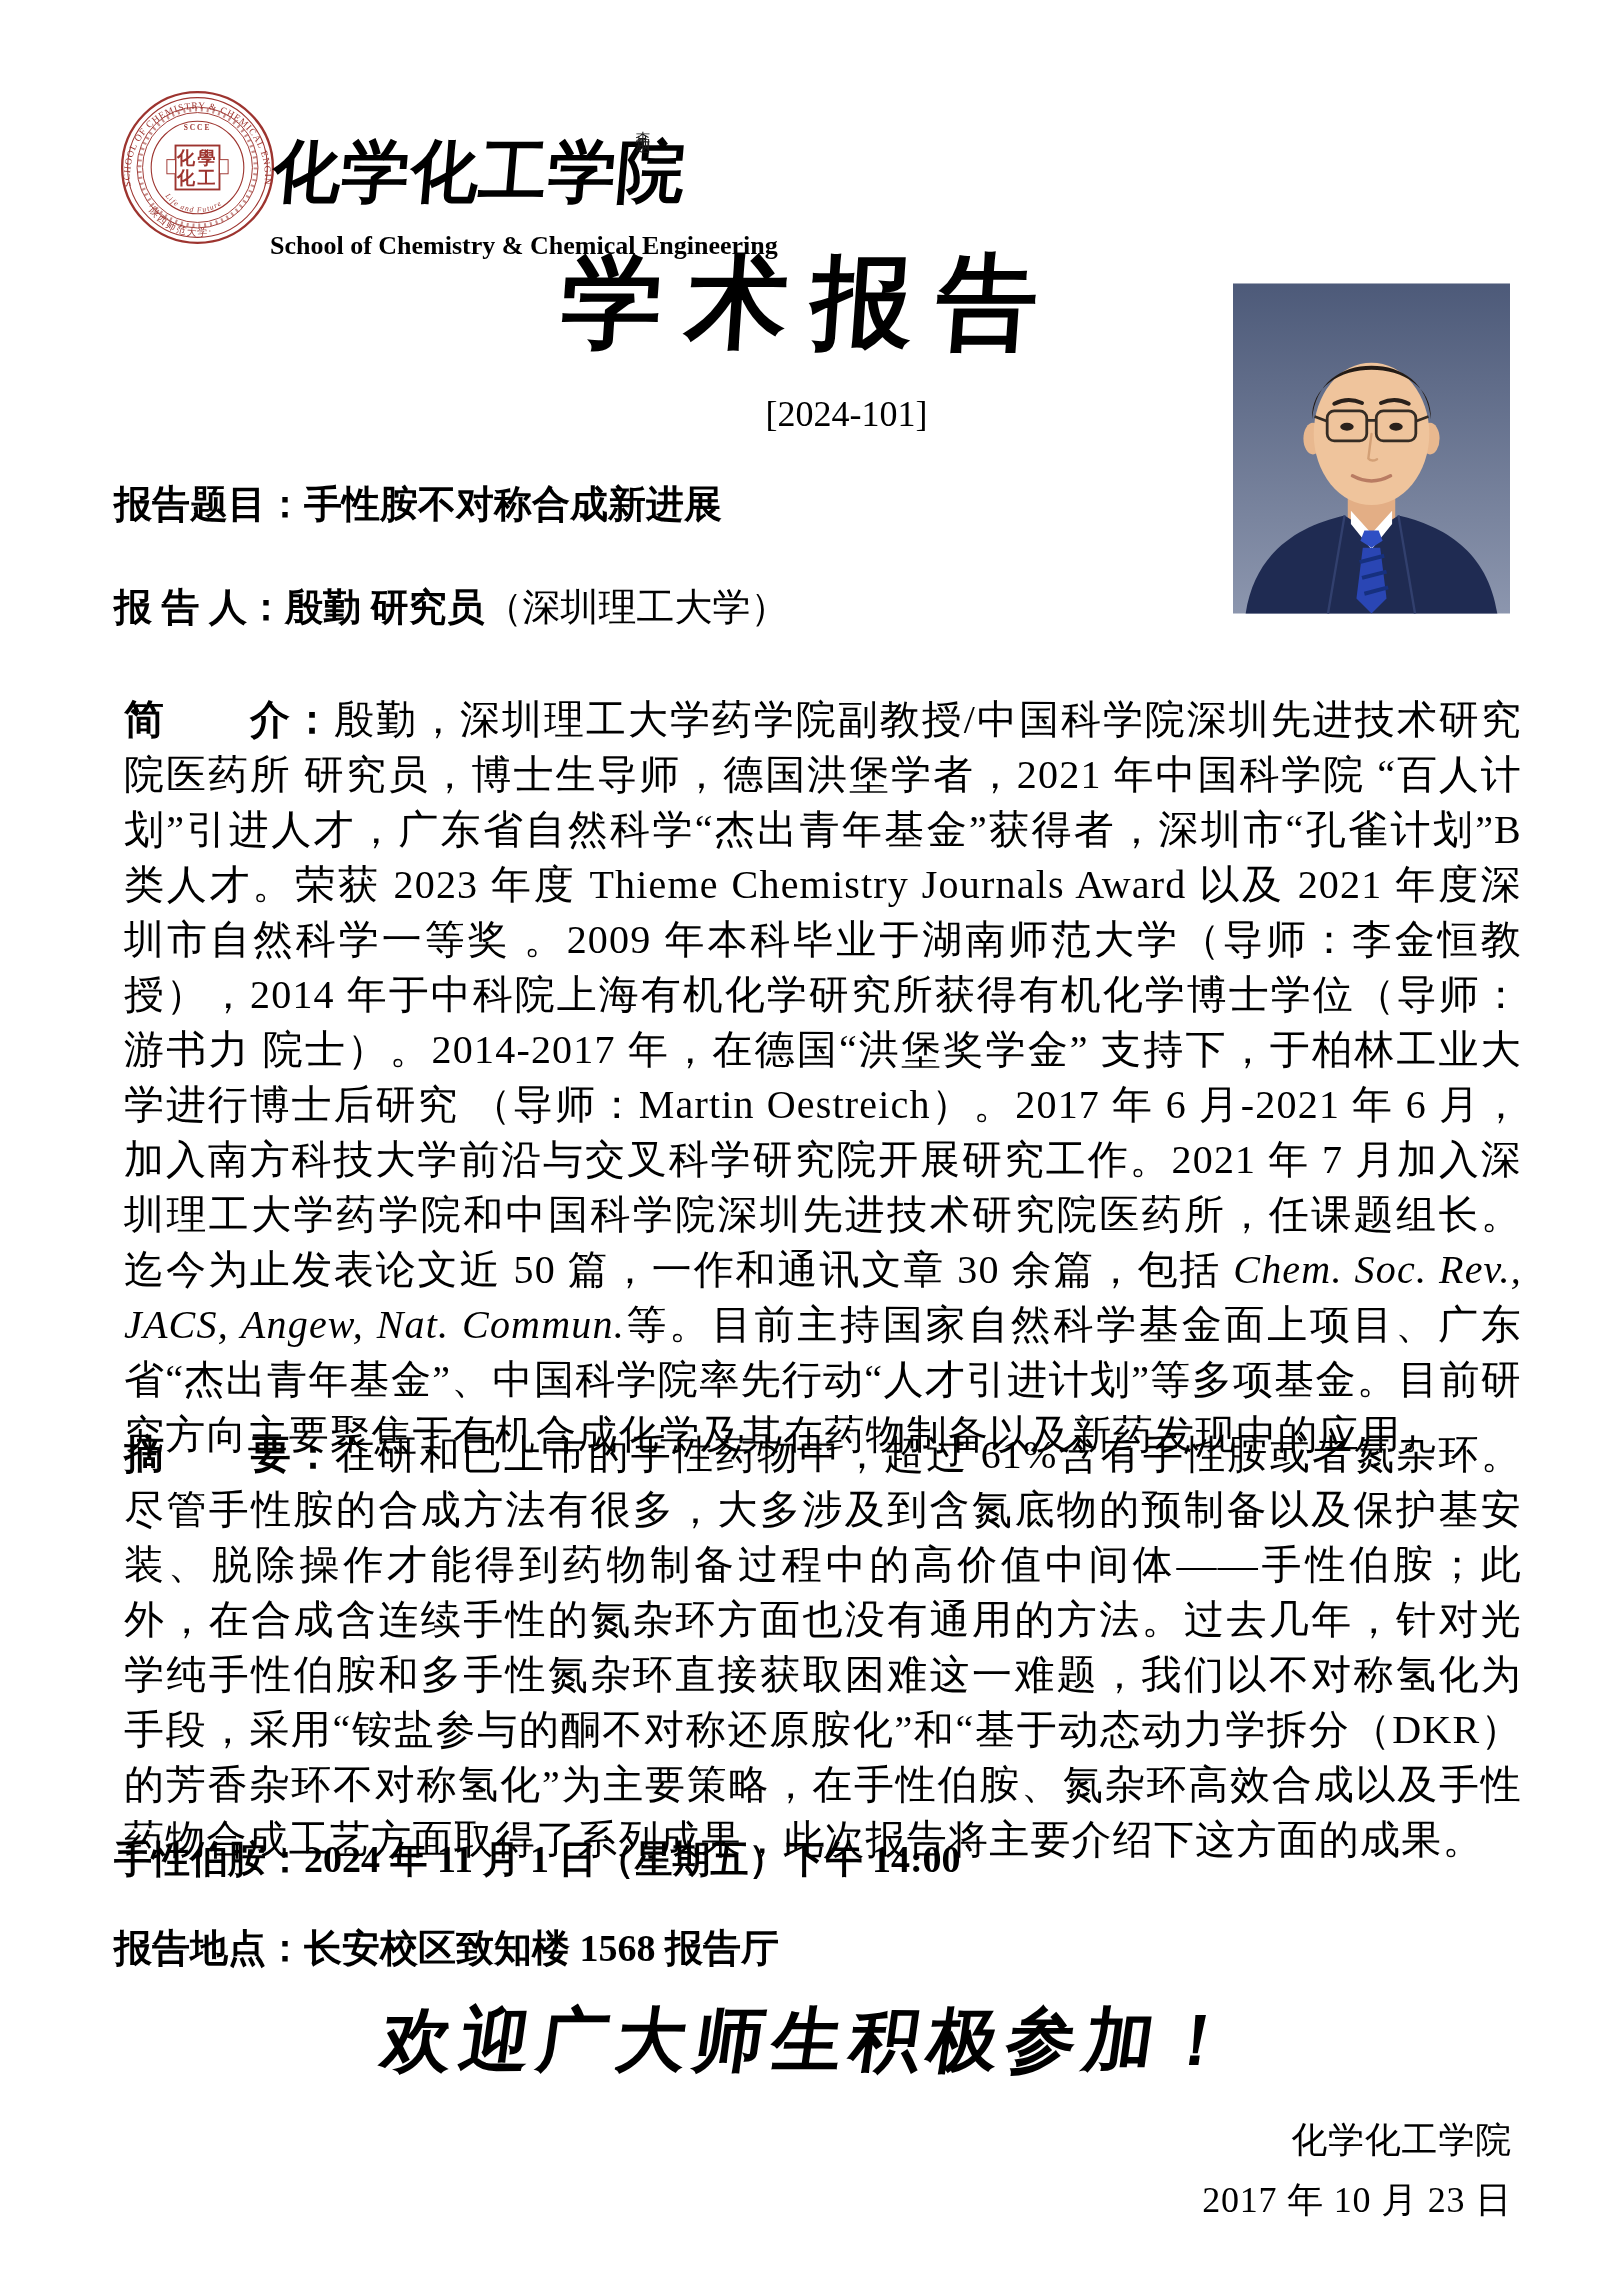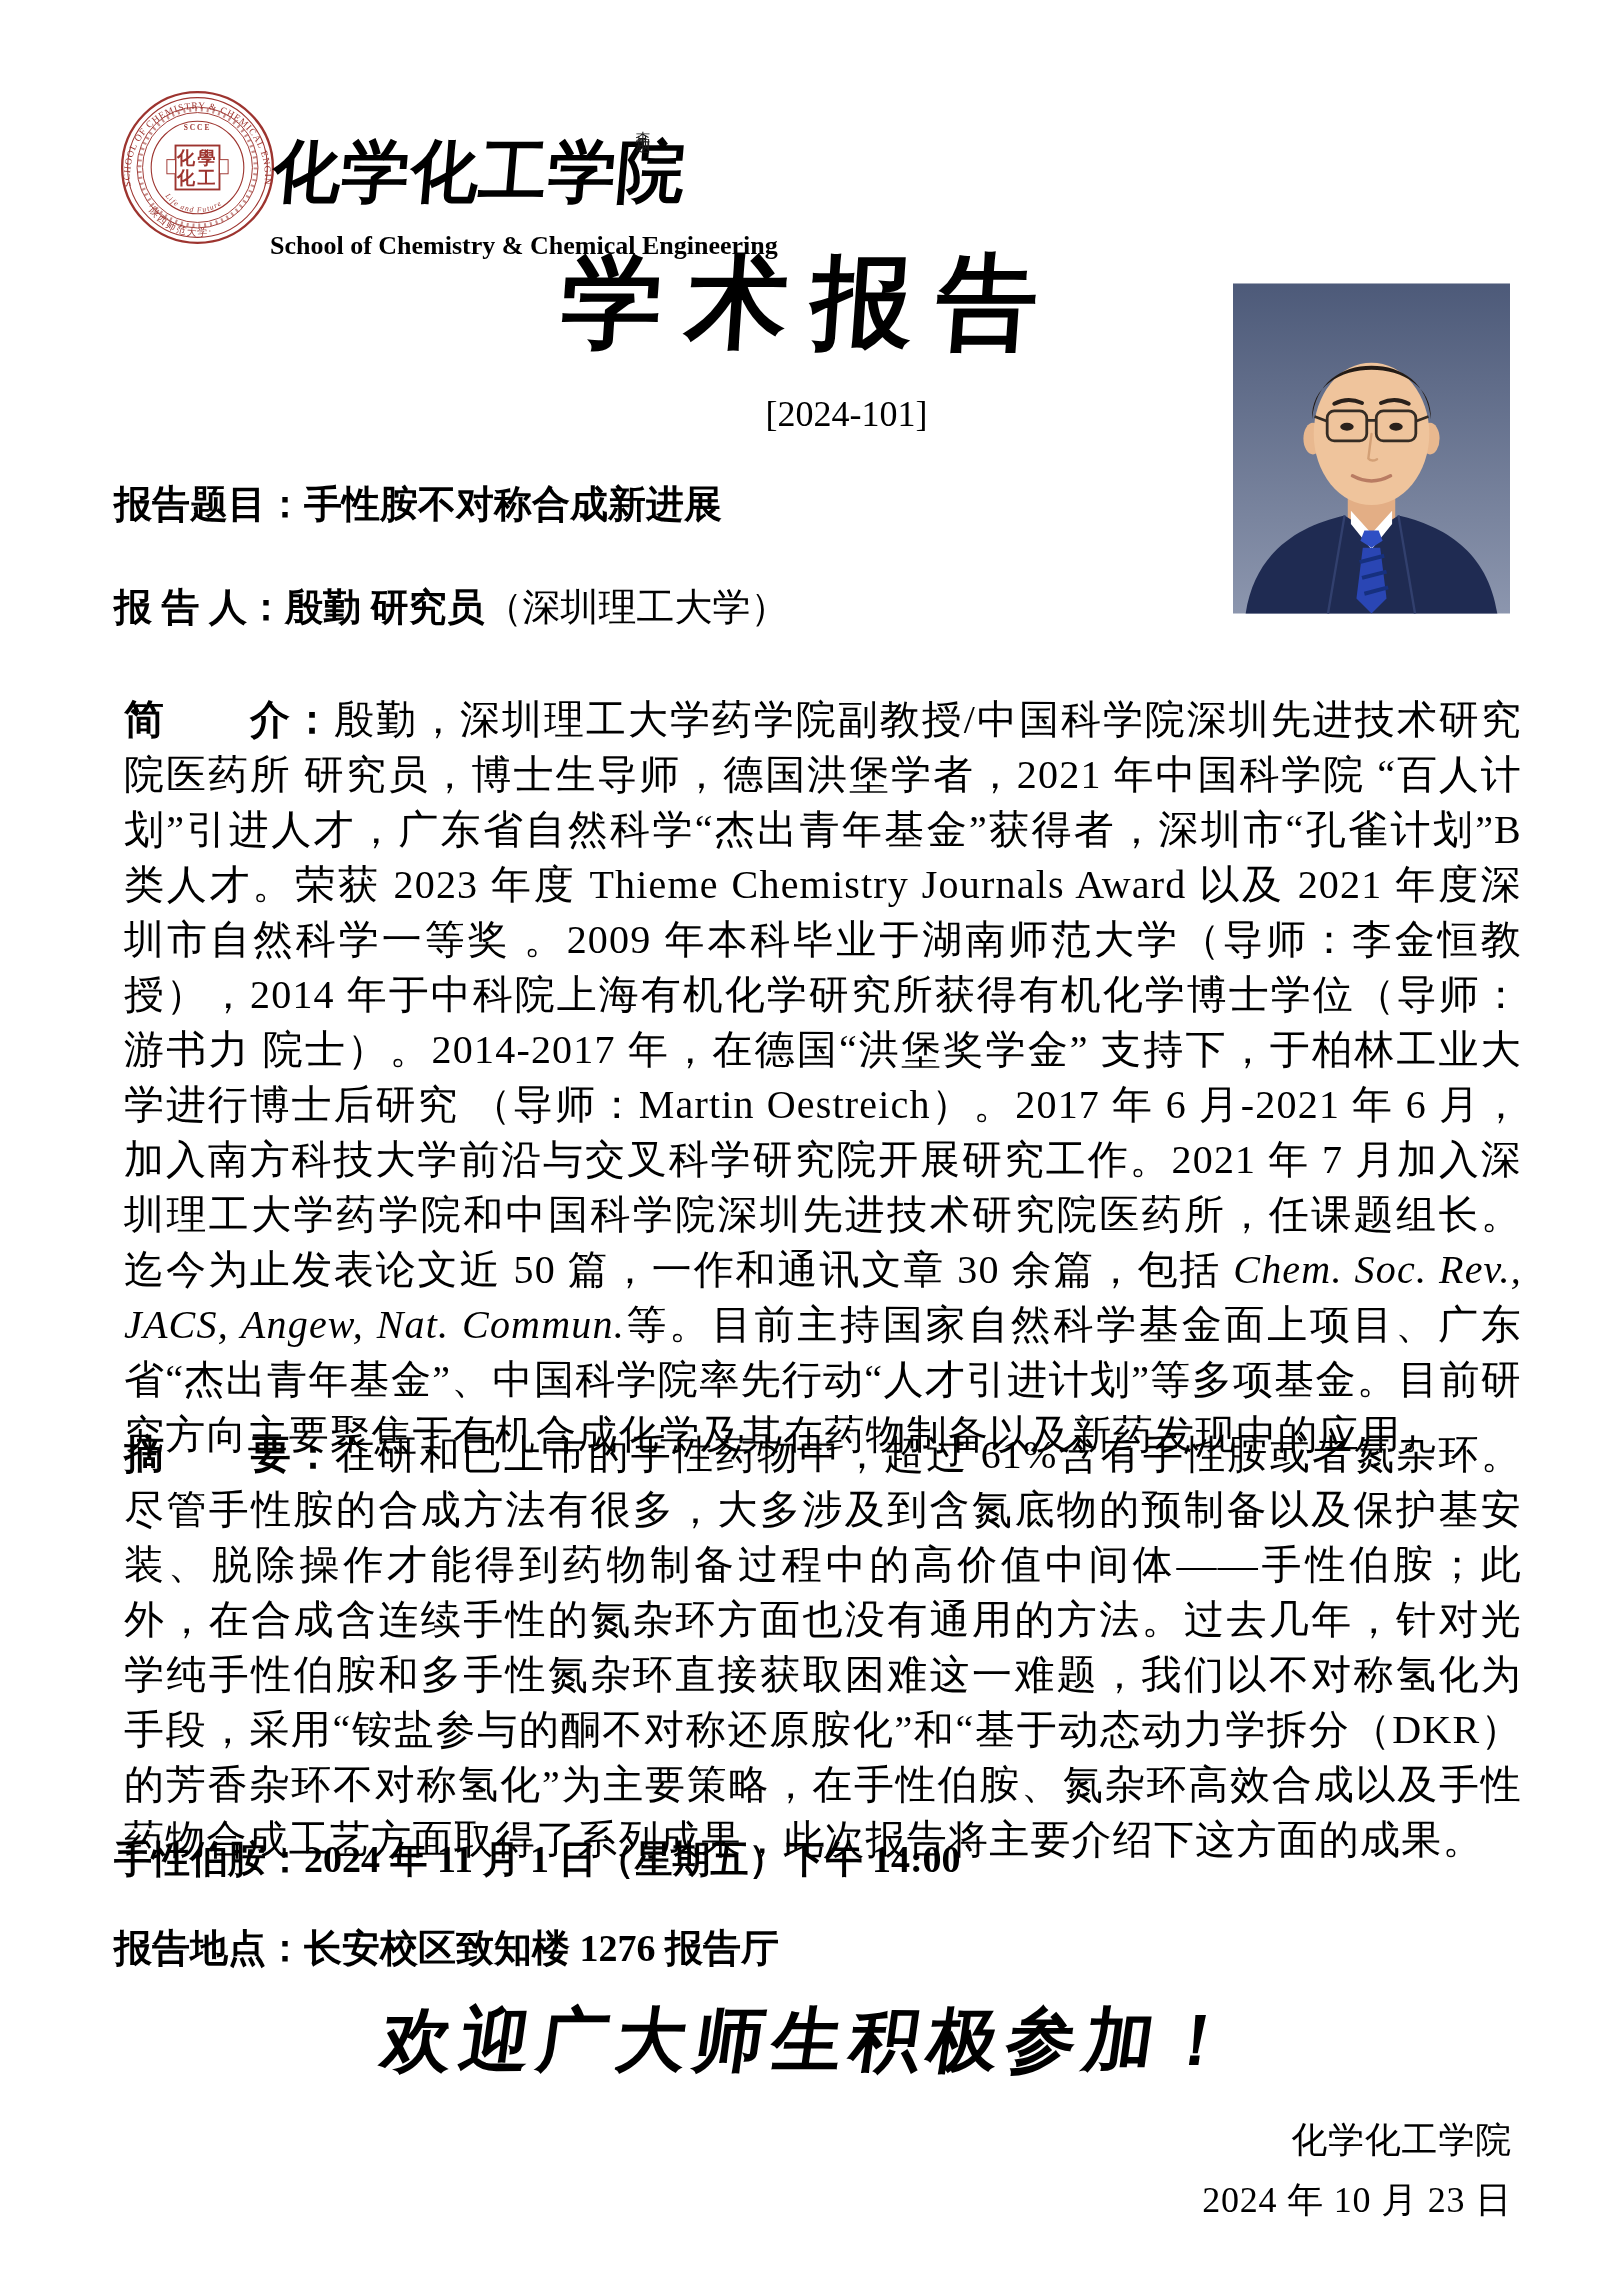--- a/index.html
+++ b/index.html
@@ -151,23 +151,23 @@
       <path d="M160 352 L191 344 M163 372 L194 364 M166 392 L196 384" stroke="#16307f" stroke-width="5" fill="none"></path>
     </svg>
   </div>
 
   <p class="para bio-para"><span class="label">简　　介：</span><span>殷勤，深圳理工大学药学院副教授/中国科学院深圳先进技术研究院医药所 研究员，博士生导师，德国洪堡学者，2021 年中国科学院 “百人计划”引进人才，广东省自然科学“杰出青年基金”获得者，深圳市“孔雀计划”B 类人才。荣获 2023 年度 Thieme Chemistry Journals Award 以及 2021 年度深圳市自然科学一等奖 。2009 年本科毕业于湖南师范大学（导师：李金恒教授），2014 年于中科院上海有机化学研究所获得有机化学博士学位（导师：游书力 院士）。2014-2017 年，在德国“洪堡奖学金” 支持下，于柏林工业大学进行博士后研究 （导师：Martin Oestreich）。2017 年 6 月-2021 年 6 月，加入南方科技大学前沿与交叉科学研究院开展研究工作。2021 年 7 月加入深圳理工大学药学院和中国科学院深圳先进技术研究院医药所，任课题组长。迄今为止发表论文近 50 篇，一作和通讯文章 30 余篇，包括 </span><span class="italic">Chem. Soc. Rev., JACS, Angew, Nat. Commun.</span><span>等。目前主持国家自然科学基金面上项目、广东省“杰出青年基金”、中国科学院率先行动“人才引进计划”等多项基金。目前研究方向主要聚焦于有机合成化学及其在药物制备以及新药发现中的应用。</span></p>
 
   <p class="para abstract-para"><span class="label">摘　　要：</span><span>在研和已上市的手性药物中，超过 61%含有手性胺或者氮杂环。尽管手性胺的合成方法有很多，大多涉及到含氮底物的预制备以及保护基安装、脱除操作才能得到药物制备过程中的高价值中间体——手性伯胺；此外，在合成含连续手性的氮杂环方面也没有通用的方法。过去几年，针对光学纯手性伯胺和多手性氮杂环直接获取困难这一难题，我们以不对称氢化为手段，采用“铵盐参与的酮不对称还原胺化”和“基于动态动力学拆分（DKR）的芳香杂环不对称氢化”为主要策略，在手性伯胺、氮杂环高效合成以及手性药物合成工艺方面取得了系列成果，此次报告将主要介绍下这方面的成果。</span></p>
 
   <div class="line time-line"><span>手性伯胺：</span><span>2024 年 11 月 1 日（星期五）下午 14:00</span></div>
 
-  <div class="line place-line"><span>报告地点：</span><span>长安校区致知楼 1276 报告厅</span></div>
+  <div class="line place-line"><span>报告地点：</span><span>长安校区致知楼 1568 报告厅</span></div>
 
   <div class="welcome">欢迎广大师生积极参加！</div>
 
   <div class="footer">
     <div>化学化工学院</div>
-    <div>2024 年 10 月 23 日</div>
+    <div>2017 年 10 月 23 日</div>
   </div>
 
 </div>
 
 
 </body></html>

